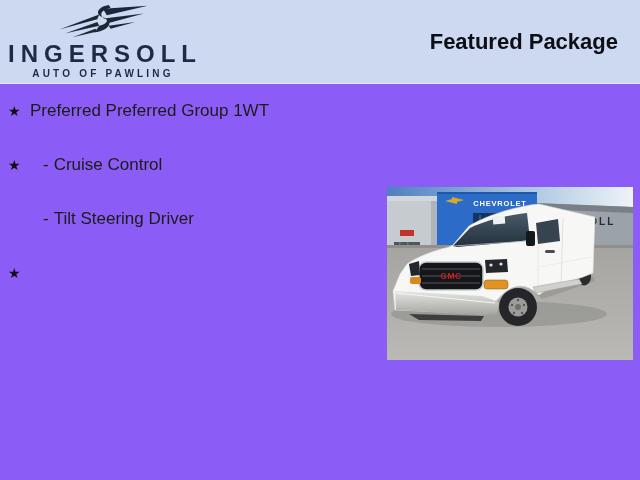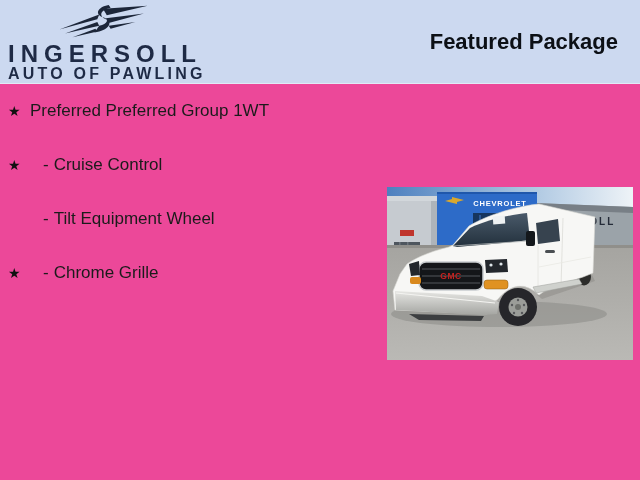--- a/index.html
+++ b/index.html
@@ -1,32 +1,32 @@
 <!DOCTYPE html>
 <html><head>
 <meta charset="utf-8">
 <style>
   html,body{margin:0;padding:0;background:#fff;}
   .page{
     position:relative;width:640px;height:480px;overflow:hidden;
-    background:#ec4899;font-family:"Liberation Sans",sans-serif;
+    background:#8b5cf6;font-family:"Liberation Sans",sans-serif;
   }
   
   .header{
     position:absolute;left:0;top:0;width:640px;height:83px;
     background:#ccd9f0;border-bottom:1px solid #e2eaf7;
   }
   .logo{position:absolute;left:8px;top:3px;width:190px;text-align:center;}
   .logo-emblem{display:block;margin:0 auto;width:96px;height:38px;}
   .logo-name{
     display:block;font-size:24px;font-weight:700;letter-spacing:6px;
     color:#1e2a45;line-height:24px;margin-top:1px;white-space:nowrap;
   }
   .logo-tagline{
-    display:block;font-size:16px;font-weight:700;letter-spacing:3.2px;
+    display:block;font-size:10px;font-weight:700;letter-spacing:3.2px;
     color:#1e2a45;line-height:11px;margin-top:2px;white-space:nowrap;
   }
   .page-title{
     position:absolute;right:22px;top:26px;
     font-size:22px;font-weight:700;color:#0c1016;line-height:32px;
     white-space:nowrap;
   }
   
   .features{
     position:absolute;left:7px;top:100px;width:345px;
@@ -77,27 +77,24 @@
       <span class="marker">★</span>
       <span class="label">Preferred Preferred Group 1WT</span>
     </li>
     <li class="feat star">
       <span class="marker">★</span>
     </li>
     <li class="feat sub">
       <span class="marker">-</span><span class="label">Cruise Control</span>
     </li>
     <li class="feat sub">
-      <span class="marker">-</span><span class="label">Tilt Equipment Wheel</span>
+      <span class="marker">-</span><span class="label">Tilt Steering Driver</span>
     </li>
     <li class="feat star">
       <span class="marker">★</span>
-    </li>
-    <li class="feat sub">
-      <span class="marker">-</span><span class="label">Chrome Grille</span>
     </li>
   </ul>
 
   <div class="photo">
     <svg viewBox="0 0 246 173" preserveAspectRatio="none">
       <defs>
         <linearGradient id="sky" x1="0" y1="0" x2="1" y2="0">
           <stop offset="0" stop-color="#4d80bf"></stop>
           <stop offset="0.55" stop-color="#a8c4e0"></stop>
           <stop offset="1" stop-color="#eef3f7"></stop>

